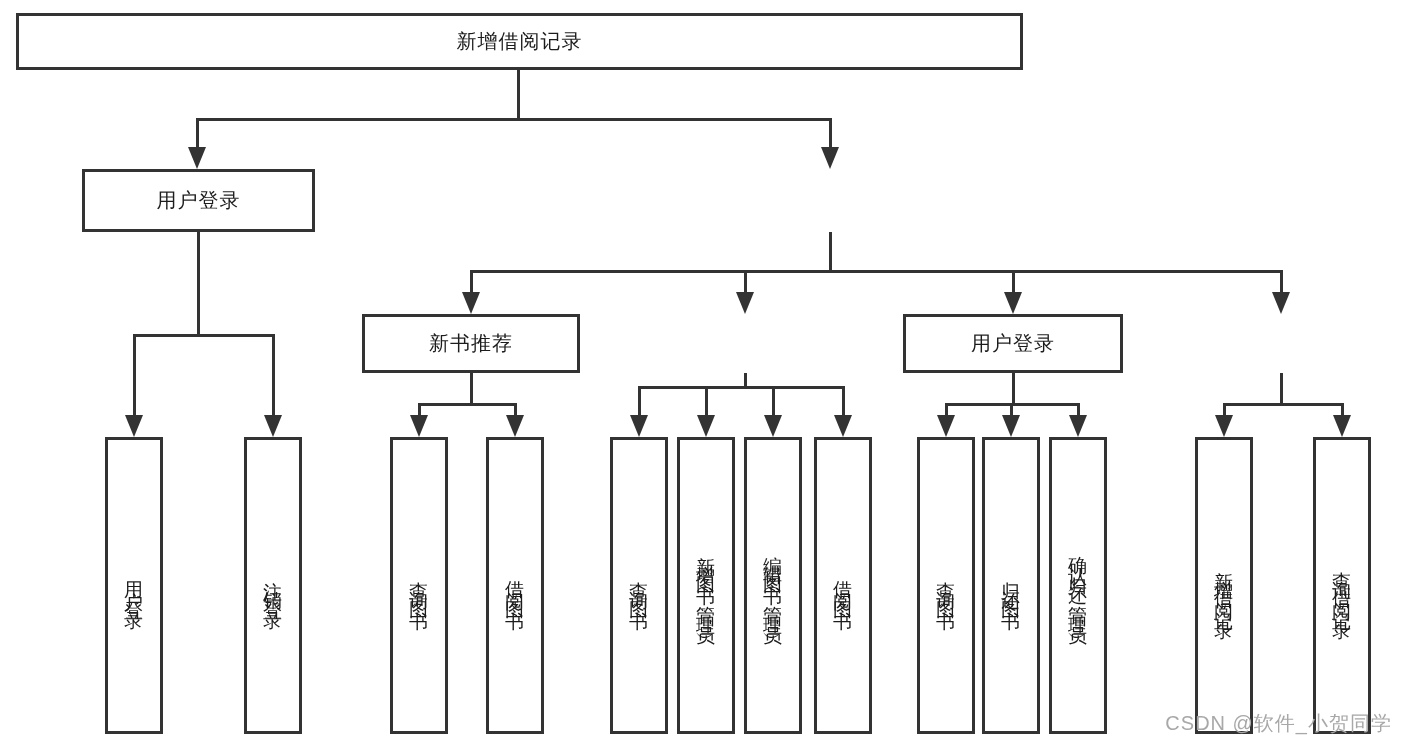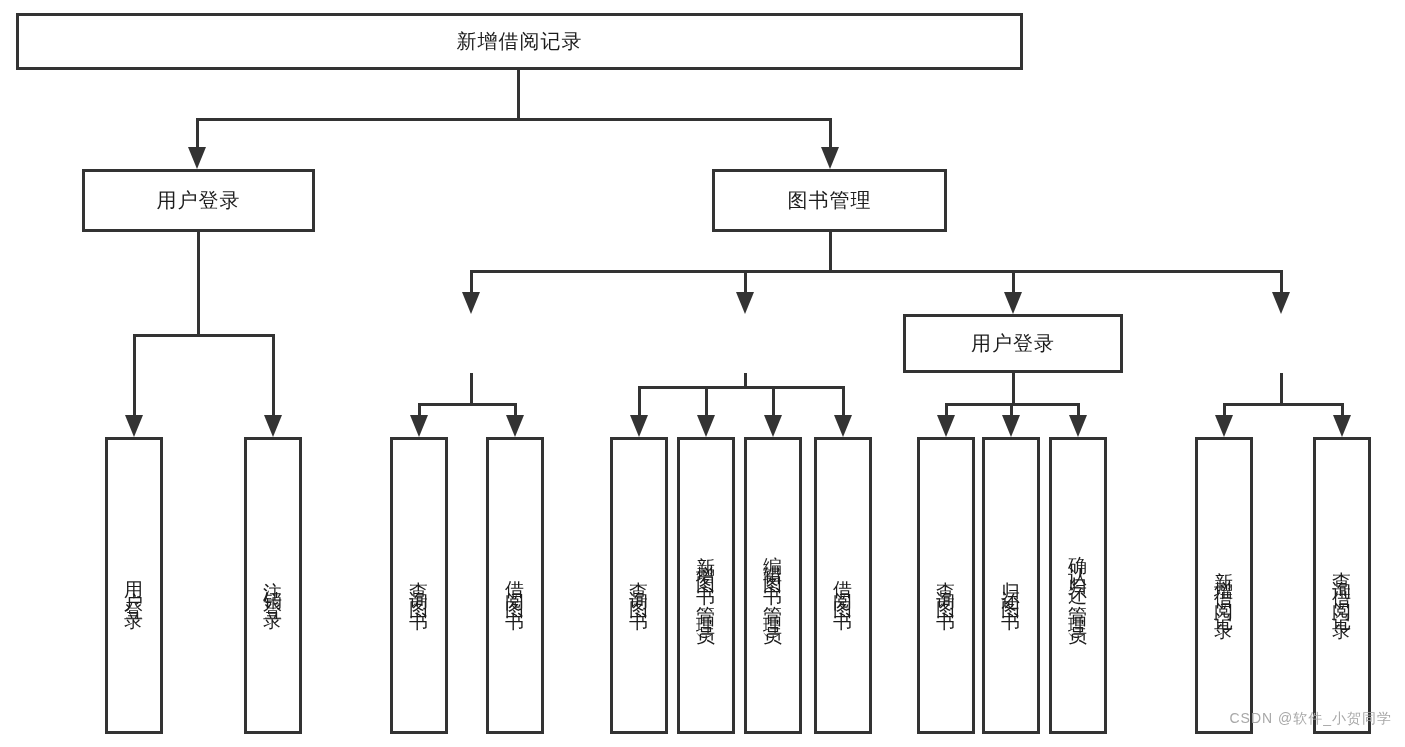--- a/index.html
+++ b/index.html
@@ -27,40 +27,40 @@
     white-space:nowrap;
   }
   .seg{position:absolute;background:var(--line);}
   .arr{
     position:absolute;width:0;height:0;
     border-left:9px solid transparent;border-right:9px solid transparent;
     border-top:22px solid var(--line);
   }
   #watermark{
     position:absolute;right:13px;top:710px;
-    font-size:14px;color:var(--wm);letter-spacing:1px;
+    font-size:20px;color:var(--wm);letter-spacing:1px;
     white-space:nowrap;z-index:5;
   }
 </style>
 </head>
 <body>
 
 <div id="canvas">
 
   <div class="box" style="left:16px;top:13px;width:1007px;height:57px">
     <span class="lbl">新增借阅记录</span>
   </div>
 
   <div class="box" style="left:82px;top:169px;width:233px;height:63px">
     <span class="lbl">用户登录</span>
   </div>
-  <div class="box" style="left:712px;top:169px;width:235px;height:63px">
-    <span class="lbl">图书管理</span>
+
+  <div class="box" style="left:362px;top:314px;width:218px;height:59px">
+    <span class="lbl">新书推荐</span>
   </div>
-
   <div class="box" style="left:903px;top:314px;width:220px;height:59px">
     <span class="lbl">用户登录</span>
   </div>
 
   <div class="box vbox" style="left:105px;top:437px;width:58px;height:297px">
     <span class="lbl">用户登录</span>
   </div>
   <div class="box vbox" style="left:244px;top:437px;width:58px;height:297px">
     <span class="lbl">注销登录</span>
   </div>

